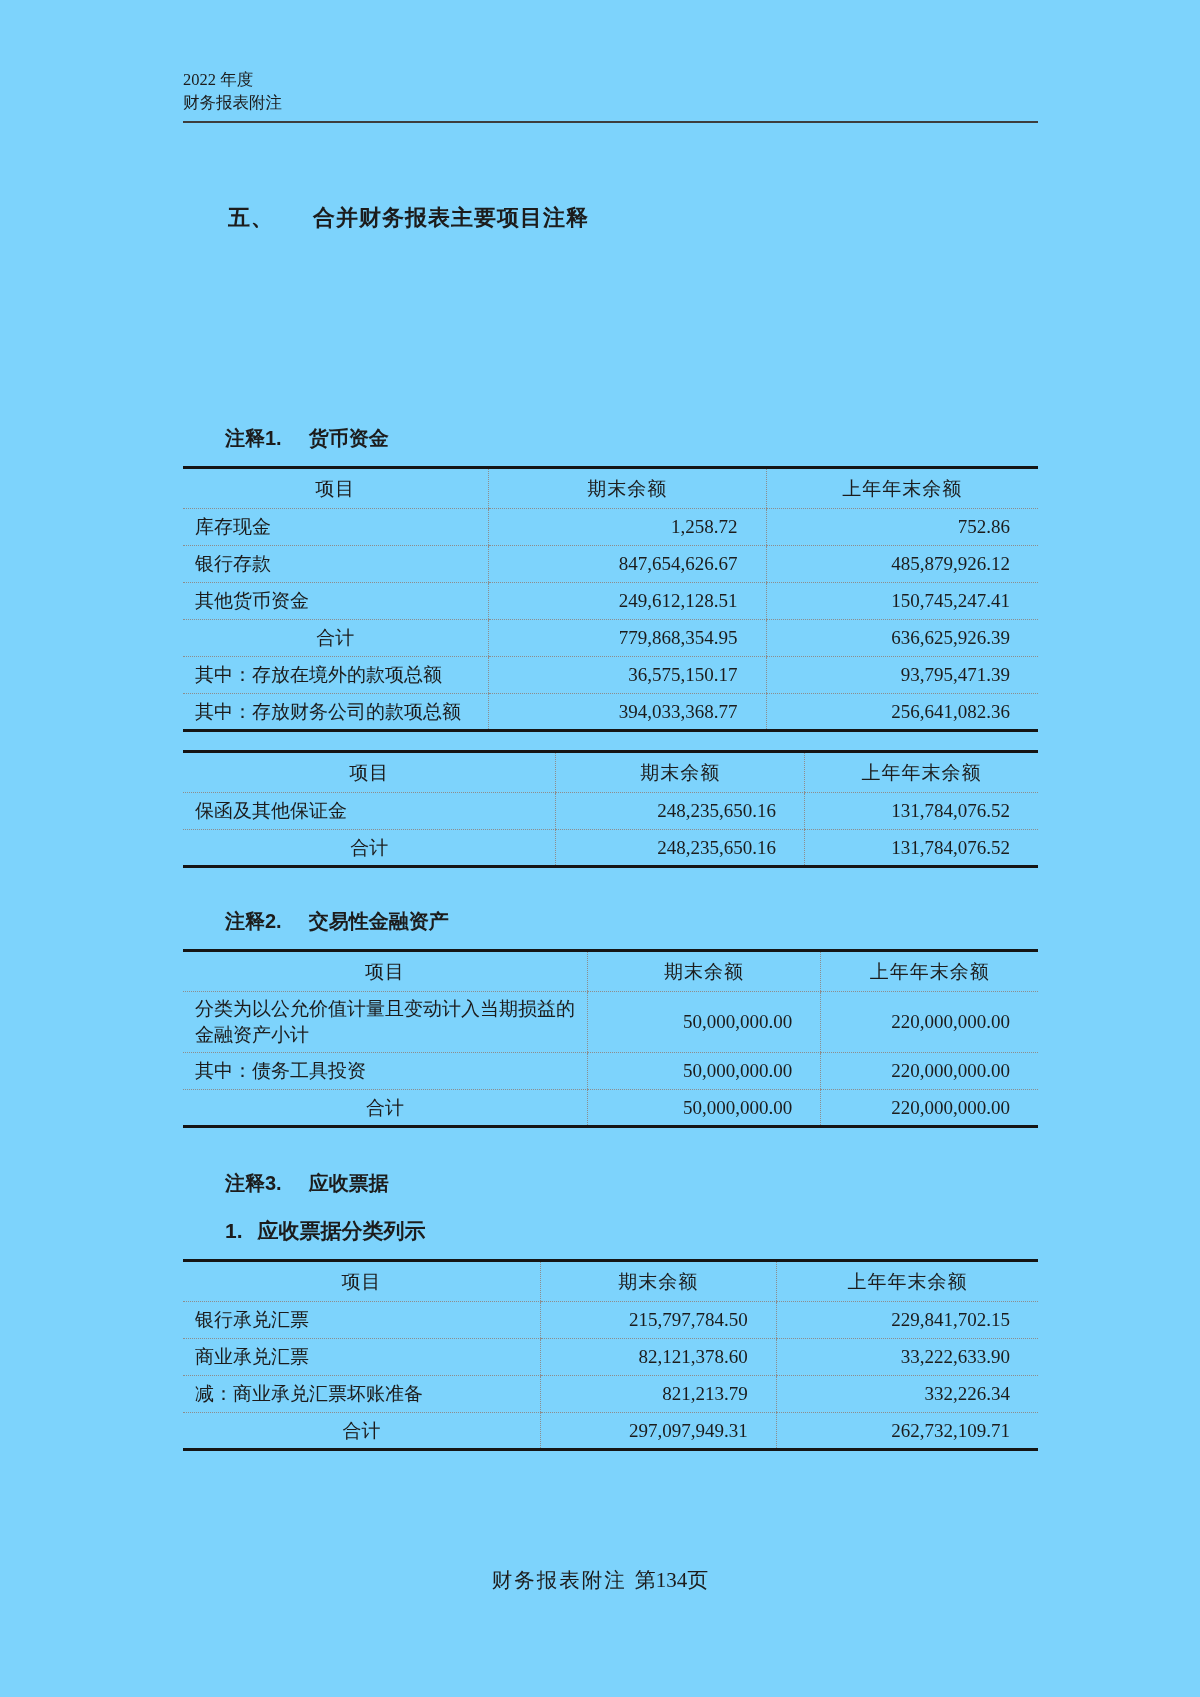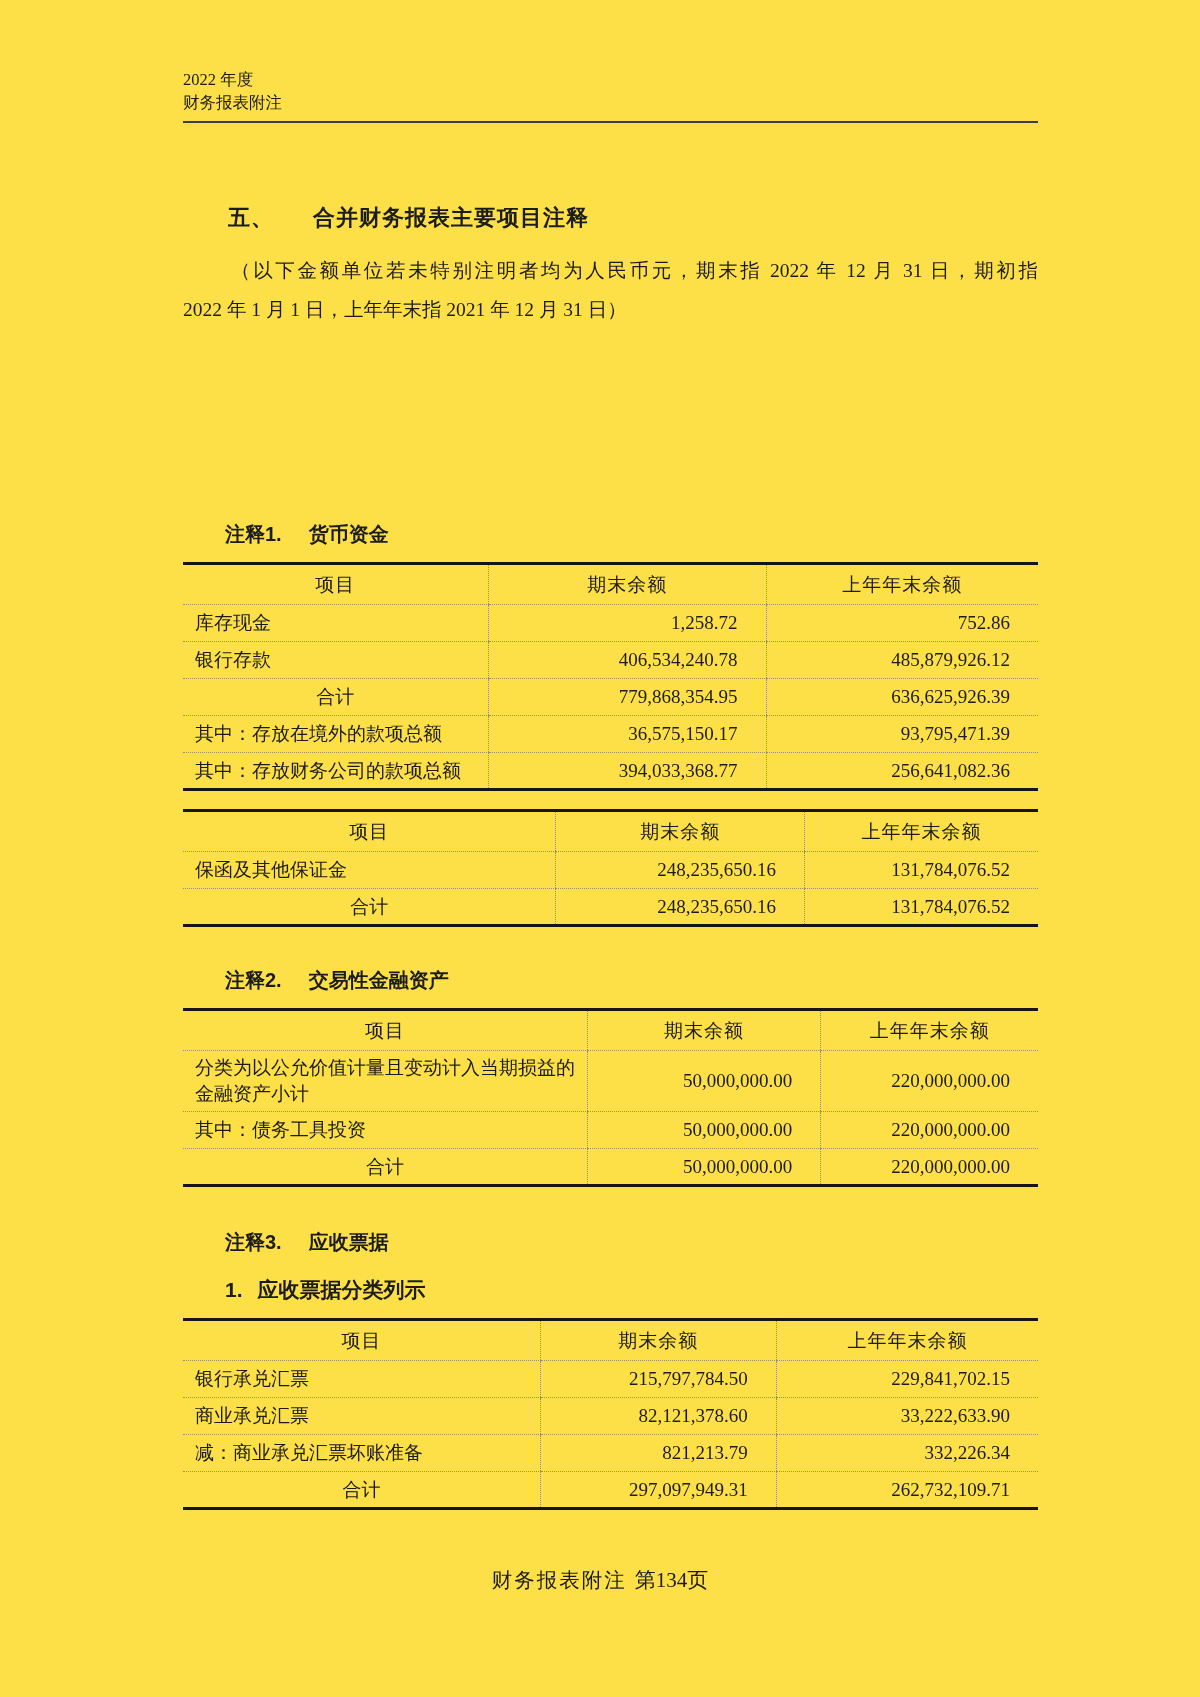--- a/index.html
+++ b/index.html
@@ -3,21 +3,21 @@
 <meta charset="utf-8">
 <style>
   * { margin: 0; padding: 0; box-sizing: border-box; }
   html, body { background: #e9e9e9; }
   body { font-family: "Liberation Serif", "DejaVu Serif", serif; color: #1c1c1c; }
   .page {
     position: relative;
     width: 1200px;
     height: 1697px;
     margin: 0 auto;
-    background: #fde047;
+    background: #7dd3fc;
     overflow: hidden;
   }
   .content {
     position: relative;
     margin-left: 183px;
     width: 855px;
   }
   
   .doc-header { padding-top: 68px; font-size: 16.5px; line-height: 23px; }
   .header-rule { margin-top: 7px; border-top: 2.5px solid #3d3d3d; }
@@ -110,24 +110,20 @@
     <div class="doc-header">
       <div>2022 年度</div>
       <div>财务报表附注</div>
       <div class="header-rule"></div>
     </div>
 
     <div class="section-title">
       <span class="num">五、</span><span>合并财务报表主要项目注释</span>
     </div>
 
-    <div class="intro">
-      <div class="line1">（以下金额单位若未特别注明者均为人民币元，期末指 2022 年 12 月 31 日，期初指</div>
-      <div class="line2">2022 年 1 月 1 日，上年年末指 2021 年 12 月 31 日）</div>
-    </div>
 
     <div class="note-heading h-note1">
       <span class="label">注释1.</span><span>货币资金</span>
     </div>
 
     <table class="t1">
       <colgroup>
           <col style="width:35.7%">
           <col style="width:32.5%">
           <col style="width:31.8%">
@@ -140,22 +136,27 @@
           </tr>
         </thead>
       <tbody>
           <tr>
             <td class="col-item">库存现金</td>
             <td class="col-num">1,258.72</td>
             <td class="col-num">752.86</td>
           </tr>
           <tr>
             <td class="col-item">银行存款</td>
-            <td class="col-num">406,534,240.78</td>
+            <td class="col-num">847,654,626.67</td>
             <td class="col-num">485,879,926.12</td>
+          </tr>
+          <tr>
+            <td class="col-item">其他货币资金</td>
+            <td class="col-num">249,612,128.51</td>
+            <td class="col-num">150,745,247.41</td>
           </tr>
           <tr class="total">
             <td class="col-item">合计</td>
             <td class="col-num">779,868,354.95</td>
             <td class="col-num">636,625,926.39</td>
           </tr>
           <tr>
             <td class="col-item">其中：存放在境外的款项总额</td>
             <td class="col-num">36,575,150.17</td>
             <td class="col-num">93,795,471.39</td>

